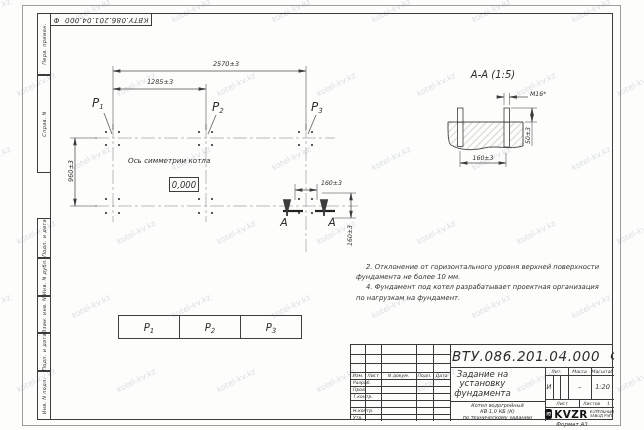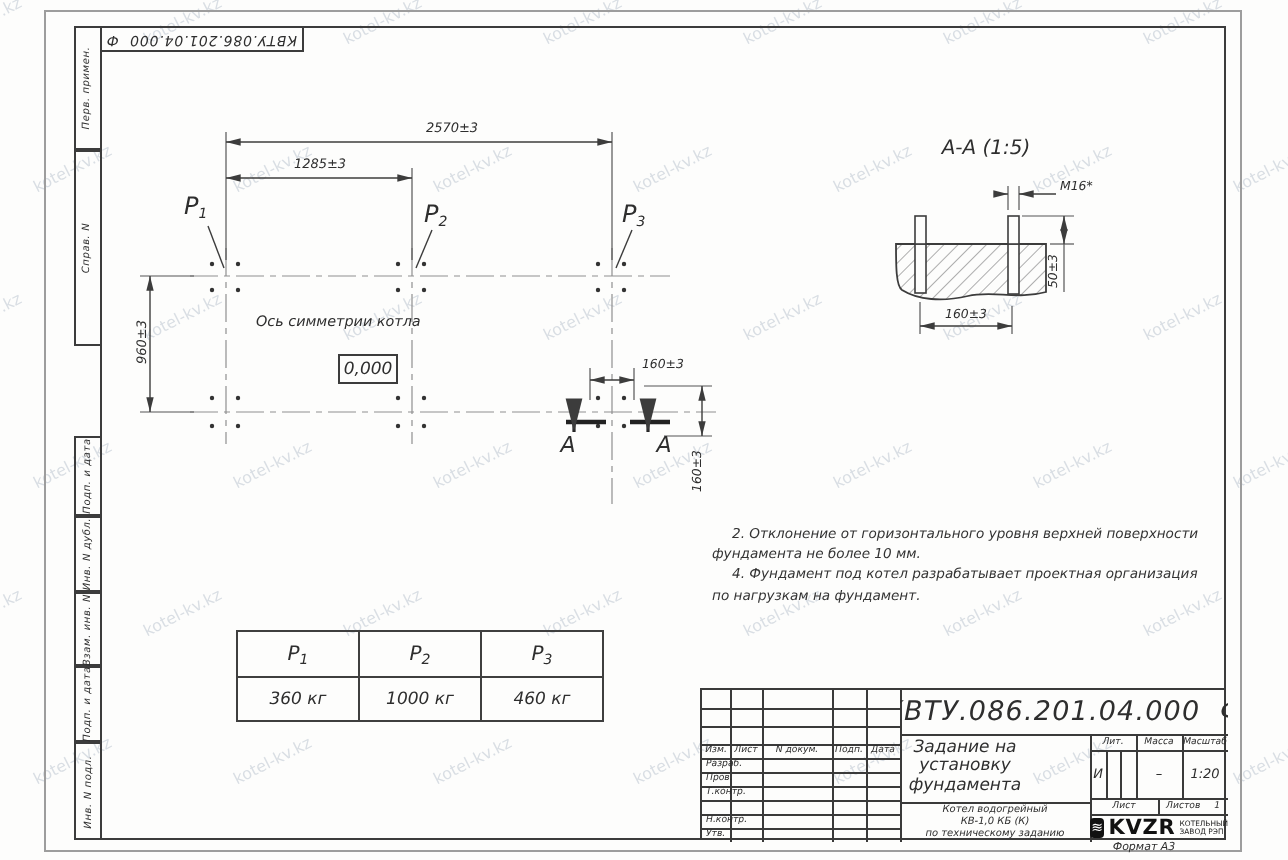--- a/index.html
+++ b/index.html
@@ -261,25 +261,20 @@
     <p>4. Фундамент под котел разрабатывает проектная организация по нагрузкам на фундамент.</p>
   </div>
 
   <table class="loads">
     <tbody>
         <tr class="hdr">
       <td style="width:61px"><span>P</span><span class="psub">1</span></td>
       <td style="width:61px"><span>P</span><span class="psub">2</span></td>
       <td style="width:61px"><span>P</span><span class="psub">3</span></td>
     </tr>
-    <tr class="val">
-      <td>360 кг</td>
-      <td>1000 кг</td>
-      <td>460 кг</td>
-    </tr>
   </tbody>
     </table>
 
   <div class="tb">
 
     <div class="l vl" style="left:14px;top:0;height:76px"></div>
     <div class="l vl" style="left:30px;top:0;height:76px"></div>
     <div class="l vl" style="left:65px;top:0;height:76px"></div>
     <div class="l vl" style="left:82px;top:0;height:76px"></div>
     <div class="l vl" style="left:99px;top:0;height:76px"></div>

